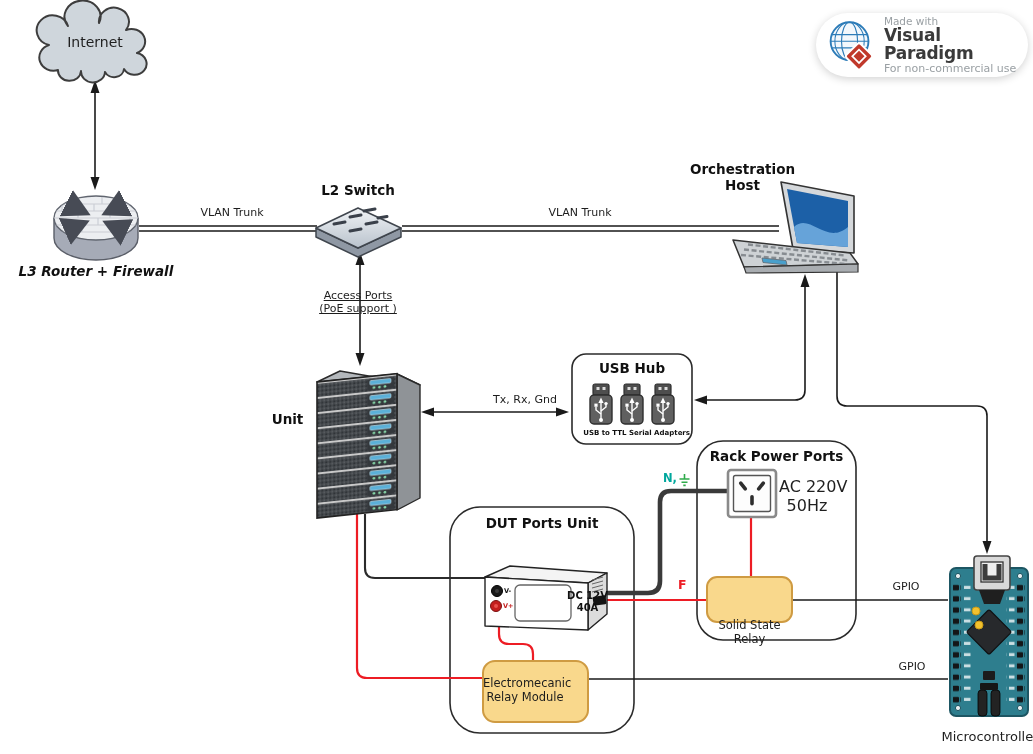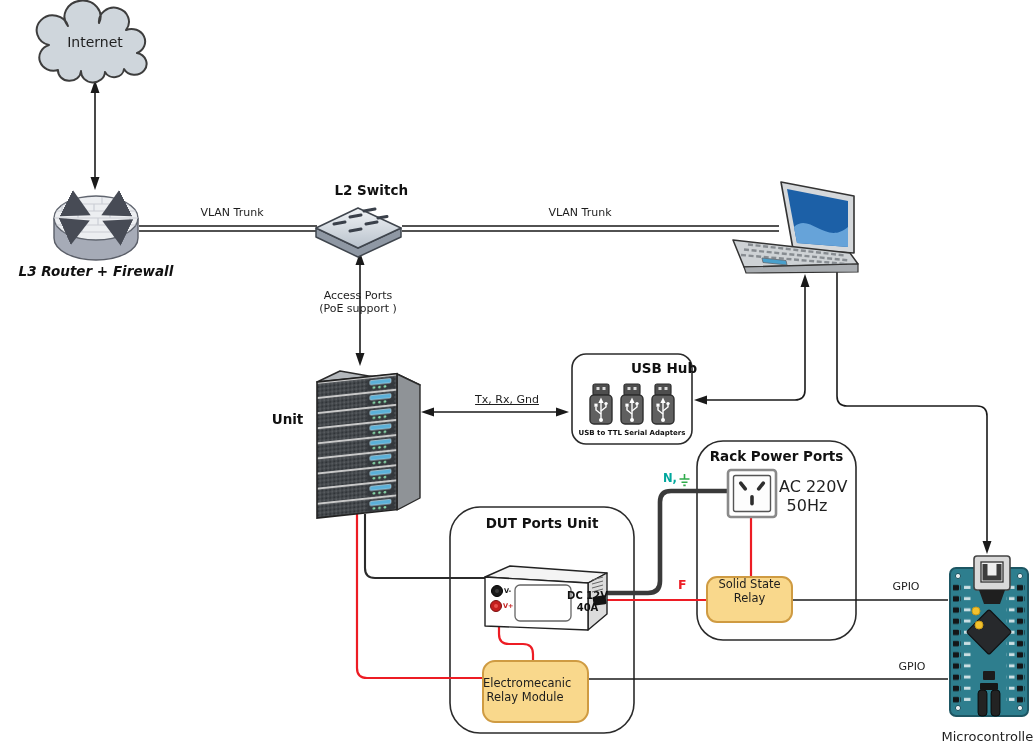--- a/index.html
+++ b/index.html
@@ -3,21 +3,21 @@
 <meta charset="utf-8">
 <style>
   html,body{margin:0;padding:0;background:#fff;}
   #canvas{position:relative;width:1033px;height:754px;background:#ffffff;overflow:hidden;
           font-family:"DejaVu Sans",sans-serif;color:#1f1f1f;}
   #wires{position:absolute;left:0;top:0;}
   .lbl{position:absolute;line-height:1.18;text-align:center;white-space:nowrap;}
   .edge-lbl{font-size:11px;color:#1d1d1d;}
   .node-lbl{font-size:13.5px;font-weight:bold;color:#111;}
   .small-lbl{font-size:11.5px;color:#1d1d1d;}
-  .tiny-lbl{font-size:7px;font-weight:bold;color:#111;}
+  .tiny-lbl{font-size:7px;font-weight:bold;color:#111;text-align:right;}
   .badge{position:absolute;left:816px;top:13px;width:212px;height:64px;background:#fff;
          border-radius:33px;box-shadow:0 2px 8px rgba(0,0,0,.18);display:flex;align-items:center;
          padding:0;box-sizing:border-box;}
   .badge-text{margin-left:5px;}
   .badge-madewith{font-size:10.5px;color:#9aa0a4;}
   .badge-brand{font-size:17px;font-weight:bold;color:#3a3a3a;letter-spacing:-.2px;line-height:1.05;}
   .badge-license{font-size:11px;color:#9aa0a4;}
   .ng-wrap{display:flex;align-items:flex-start;font-size:11.5px;font-weight:bold;color:#00a79d;}
 </style>
 </head>
@@ -264,57 +264,78 @@
         <rect x="974" y="556" width="36" height="34" rx="3" fill="#d9d9d9" stroke="#444" stroke-width="1.6"></rect>
         <rect x="981" y="562" width="22" height="20" fill="#efefef" stroke="#333" stroke-width="1.3"></rect>
         <path d="M985,564 v14 h14 v-14" stroke="#3c3c3c" stroke-width="5" fill="none"></path>
         <polygon points="979,590 1005,590 1000,604 984,604" fill="#1f1f1f"></polygon>
       </g>
     </g>
   </svg>
 
   <div class="lbl" style="left:45px;top:34px;width:100px;font-size:14px;">Internet</div>
   <div class="lbl node-lbl" style="left:10px;top:264px;width:172px;font-style:italic;">L3 Router + Firewall</div>
-  <div class="lbl node-lbl" style="left:308px;top:183px;width:100px;text-align:right;">L2 Switch</div>
+  <div class="lbl node-lbl" style="left:308px;top:183px;width:100px;">L2 Switch</div>
+  <div class="lbl node-lbl" style="left:685px;top:162px;width:115px;">
+    <div>Orchestration</div>
+    <div>Host</div>
+  </div>
   <div class="lbl node-lbl" style="left:260px;top:412px;width:55px;">Unit</div>
-  <div class="lbl node-lbl" style="left:572px;top:361px;width:120px;padding-left:32px;">USB Hub</div>
+  <div class="lbl node-lbl" style="left:572px;top:361px;width:120px;">USB Hub</div>
   <div class="lbl tiny-lbl" style="left:574px;top:429px;width:116px;">USB to TTL Serial Adapters</div>
   <div class="lbl node-lbl" style="left:697px;top:449px;width:159px;">Rack Power Ports</div>
   <div class="lbl" style="left:779px;top:478px;width:56px;font-size:16px;">
     <div>AC 220V</div>
     <div>50Hz</div>
   </div>
-  <div class="lbl small-lbl" style="left:707px;top:578px;width:85px;">
+  <div class="lbl small-lbl" style="left:707px;top:619px;width:85px;">
     <div>Solid State</div>
     <div>Relay</div>
   </div>
   <div class="lbl node-lbl" style="left:450px;top:516px;width:184px;">DUT Ports Unit</div>
   <div class="lbl" style="left:516px;top:590px;width:55px;font-size:10px;font-weight:bold;color:#111;padding-left:44px;">
     <div>DC 12V</div>
     <div>40A</div>
   </div>
   <div class="lbl" style="left:504px;top:587.5px;font-size:6.5px;font-weight:bold;color:#111;">V-</div>
   <div class="lbl" style="left:503px;top:603px;font-size:6.5px;font-weight:bold;color:#c41e1e;">V+</div>
   <div class="lbl small-lbl" style="left:483px;top:677px;width:84px;">
     <div>Electromecanic</div>
     <div>Relay Module</div>
   </div>
   <div class="lbl" style="left:925px;top:729px;width:130px;font-size:13px;">Microcontroller</div>
 
   <div class="lbl edge-lbl" style="left:180px;top:207px;width:104px;">VLAN Trunk</div>
   <div class="lbl edge-lbl" style="left:528px;top:207px;width:104px;">VLAN Trunk</div>
-  <div class="lbl edge-lbl" style="left:305px;top:290px;width:106px;">
+  <div class="lbl edge-lbl" style="left:305px;top:290px;width:106px;text-decoration:underline;">
     <div>Access Ports</div>
     <div>(PoE support )</div>
   </div>
-  <div class="lbl edge-lbl" style="left:455px;top:394px;width:104px;text-decoration:underline;">Tx, Rx, Gnd</div>
+  <div class="lbl edge-lbl" style="left:473px;top:394px;width:104px;">Tx, Rx, Gnd</div>
   <div class="lbl ng-wrap" style="left:663px;top:472px;">
     <span>N,</span>
     <svg width="13" height="15" style="margin-left:1px;margin-top:1px;">
       <path d="M6.5,1 V6 M1.5,6 H11.5 M3.5,9.2 H9.5 M5.3,12.4 H7.7" stroke="#2faa4a" stroke-width="1.6" fill="none"></path>
     </svg>
   </div>
   <div class="lbl" style="left:678px;top:578px;font-size:12.5px;font-weight:bold;color:#ed1c24;">F</div>
   <div class="lbl edge-lbl" style="left:878px;top:581px;width:56px;">GPIO</div>
   <div class="lbl edge-lbl" style="left:884px;top:661px;width:56px;">GPIO</div>
 
+  <a class="badge">
+    <svg width="58" height="58" viewBox="0 0 58 58" style="margin-left:8px;">
+      <circle cx="27" cy="25" r="20" fill="#f3f8fc" stroke="#2d7cb8" stroke-width="2"></circle>
+      <ellipse cx="27" cy="25" rx="8.5" ry="20" fill="none" stroke="#2d7cb8" stroke-width="1.2"></ellipse>
+      <ellipse cx="27" cy="25" rx="15.5" ry="20" fill="none" stroke="#2d7cb8" stroke-width="1.1"></ellipse>
+      <path d="M8.6,18 H45.4 M7,25 H47 M8.6,32 H45.4" stroke="#2d7cb8" stroke-width="1.2"></path>
+      <g transform="translate(37,41) rotate(45)">
+        <rect x="-10.5" y="-10.5" width="21" height="21" rx="2.5" fill="#c0392b" stroke="#fff" stroke-width="2"></rect>
+        <rect x="-5" y="-5" width="10" height="10" fill="none" stroke="#fff" stroke-width="1.8"></rect>
+      </g>
+    </svg>
+    <span class="badge-text">
+      <div class="badge-madewith">Made with</div>
+      <div class="badge-brand">Visual Paradigm</div>
+      <div class="badge-license">For non-commercial use</div>
+    </span>
+  </a>
 
 </div>
 
 </body></html>

